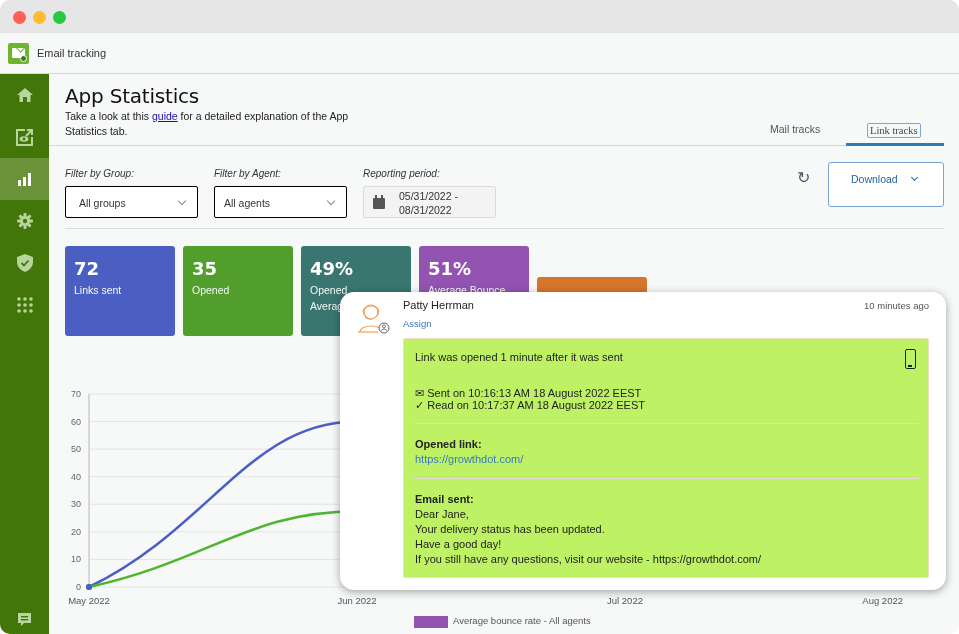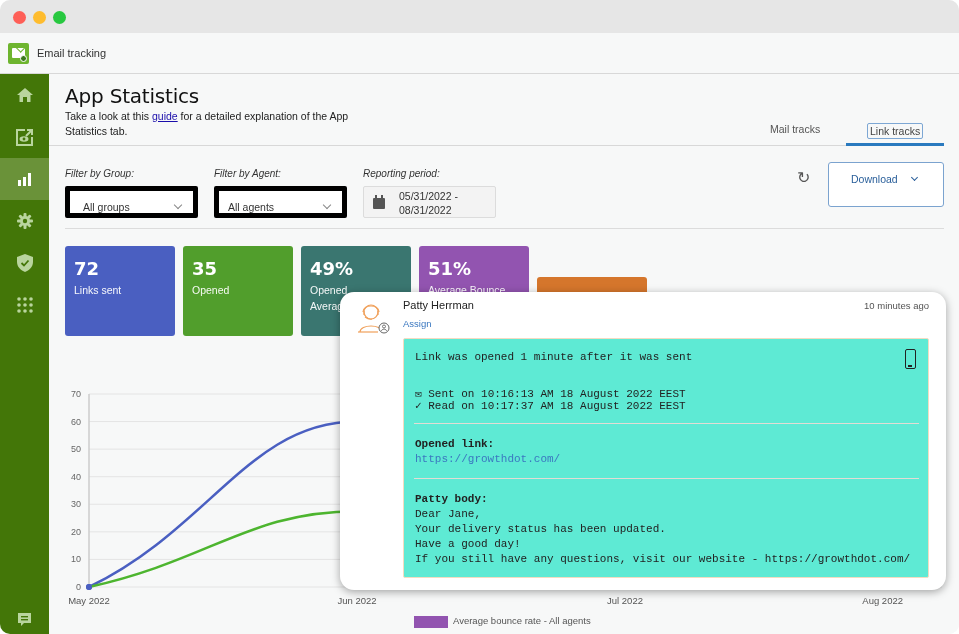--- a/index.html
+++ b/index.html
@@ -26,25 +26,25 @@
   .side-item svg { display: block; }
 
   .main { position: absolute; left: 49px; top: 74px; width: 910px; height: 560px; background: #f7f8f8; }
   .page-title { position: absolute; left: 16px; top: 10px; font-size: 20px; color: #111; font-family: "DejaVu Sans", sans-serif; font-weight: normal; letter-spacing: -0.2px; }
   .page-sub { position: absolute; left: 16px; top: 35px; font-size: 10.5px; color: #222; line-height: 15px; width: 300px; }
   .page-sub a { color: #1a0dab; text-decoration: underline; }
 
   .tabs { position: absolute; left: 0; top: 71px; width: 895px; height: 1px; background: #d8d8d8; }
   .tab { position: absolute; top: 49px; font-size: 10.5px; color: #555; }
   .tab-mail { left: 721px; }
-  .tab-link { left: 818px; padding: 1px 2px; border: 1px solid #7da7d4; border-radius: 2px; color: #444; }
+  .tab-link { left: 818px; padding: 1px 2px; border: 1px solid #7da7d4; border-radius: 2px; color: #444; font-family: Liberation Serif, serif; }
   .tab-underline { position: absolute; left: 797px; top: 69px; width: 98px; height: 3px; background: #2a7abf; }
 
   .filter-label { position: absolute; top: 94px; font-size: 10px; color: #333; font-style: italic; }
-  .select { position: absolute; top: 112px; height: 32px; background: #fff; border: 5px solid #000000; border-radius: 2px; font-size: 10.5px; color: #333; }
+  .select { position: absolute; top: 112px; height: 32px; background: #fff; border: 1px solid #000000; border-radius: 2px; font-size: 10.5px; color: #333; }
   .select .val { position: absolute; left: 13px; top: 10px; }
   .select .chev { position: absolute; right: 12px; top: 11px; width: 6px; height: 6px; border-right: 1px solid #888; border-bottom: 1px solid #888; transform: rotate(45deg); }
   .date-box { position: absolute; left: 314px; top: 112px; width: 133px; height: 32px; background: #f3f3f3; border: 1px solid #dcdcdc; border-radius: 2px; font-size: 10.5px; color: #333; }
   .date-box .cal { position: absolute; left: 9px; top: 11px; width: 12px; height: 11px; background: #555; border-radius: 1px; }
   .date-box .cal:before, .date-box .cal:after { content: ""; position: absolute; top: -3px; width: 2px; height: 4px; background: #555; }
   .date-box .cal:before { left: 2px; } .date-box .cal:after { right: 2px; }
   .date-box .txt { position: absolute; left: 35px; top: 2px; line-height: 14px; }
 
   .refresh { position: absolute; left: 748px; top: 96px; width: 16px; height: 16px; color: #555; font-size: 16px; line-height: 16px; }
   .download { position: absolute; left: 779px; top: 88px; width: 116px; height: 45px; border: 1px solid #7ba3cf; border-radius: 3px; background: #fff; font-size: 10.5px; color: #2a5f9a; }
@@ -57,21 +57,21 @@
   .card .num { position: absolute; left: 9px; top: 12px; font-size: 18px; font-weight: bold; font-family: "DejaVu Sans", sans-serif; }
   .card .lbl { position: absolute; left: 9px; top: 36px; font-size: 10.5px; line-height: 16px; opacity: 0.95; width: 100px; }
 
   .chart { position: absolute; left: 0; top: 300px; width: 910px; height: 260px; }
 
   .popup { position: absolute; left: 340px; top: 292px; width: 606px; height: 298px; background: #fff; border-radius: 14px; box-shadow: 0 2px 8px rgba(0,0,0,0.35); }
   .avatar { position: absolute; left: 16px; top: 6px; width: 36px; height: 36px; }
   .p-name { position: absolute; left: 63px; top: 7px; font-size: 11px; color: #222; }
   .p-assign { position: absolute; left: 63px; top: 26px; font-size: 9.5px; color: #3b78c0; }
   .p-time { position: absolute; right: 17px; top: 8px; font-size: 9.5px; color: #555; }
-  .msg { position: absolute; left: 63px; top: 46px; width: 526px; height: 240px; background: #5eead4; border: 1px solid #f3dcc1; border-radius: 2px; font-size: 11px; color: #222; font-family: Liberation Mono, monospace; }
+  .msg { position: absolute; left: 63px; top: 46px; width: 526px; height: 240px; background: #bef264; border: 1px solid #f3dcc1; border-radius: 2px; font-size: 11px; color: #222; }
   .msg .l { position: absolute; left: 11px; white-space: nowrap; }
   .msg .sep { position: absolute; left: 10px; width: 505px; height: 1px; background: #e3dcd4; }
   .msg b { font-weight: bold; }
   .msg a { color: #3b78c0; text-decoration: none; }
   .phone { position: absolute; right: 12px; top: 10px; width: 11px; height: 20px; border: 1.5px solid #222; border-radius: 2px; }
   .phone:after { content: ""; position: absolute; left: 2px; bottom: 1px; width: 4px; height: 2px; background: #222; }
 </style>
 </head>
 <body>
 
@@ -261,20 +261,20 @@
 
     <div class="msg">
       <span class="l" style="top:12px">Link was opened 1 minute after it was sent</span>
       <span class="phone"></span>
       <span class="l" style="top:48px">✉ Sent on 10:16:13 AM 18 August 2022 EEST</span>
       <span class="l" style="top:60px">✓ Read on 10:17:37 AM 18 August 2022 EEST</span>
       <div class="sep" style="top:84px"></div>
       <b class="l" style="top:99px">Opened link:</b>
       <a class="l" href="#" style="top:114px">https://growthdot.com/</a>
       <div class="sep" style="top:139px"></div>
-      <b class="l" style="top:154px">Patty body:</b>
+      <b class="l" style="top:154px">Email sent:</b>
       <span class="l" style="top:169px">Dear Jane,</span>
       <span class="l" style="top:184px">Your delivery status has been updated.</span>
       <span class="l" style="top:199px">Have a good day!</span>
       <span class="l" style="top:214px">If you still have any questions, visit our website - https://growthdot.com/</span>
     </div>
   </div>
 </div>
 
 </body></html>

